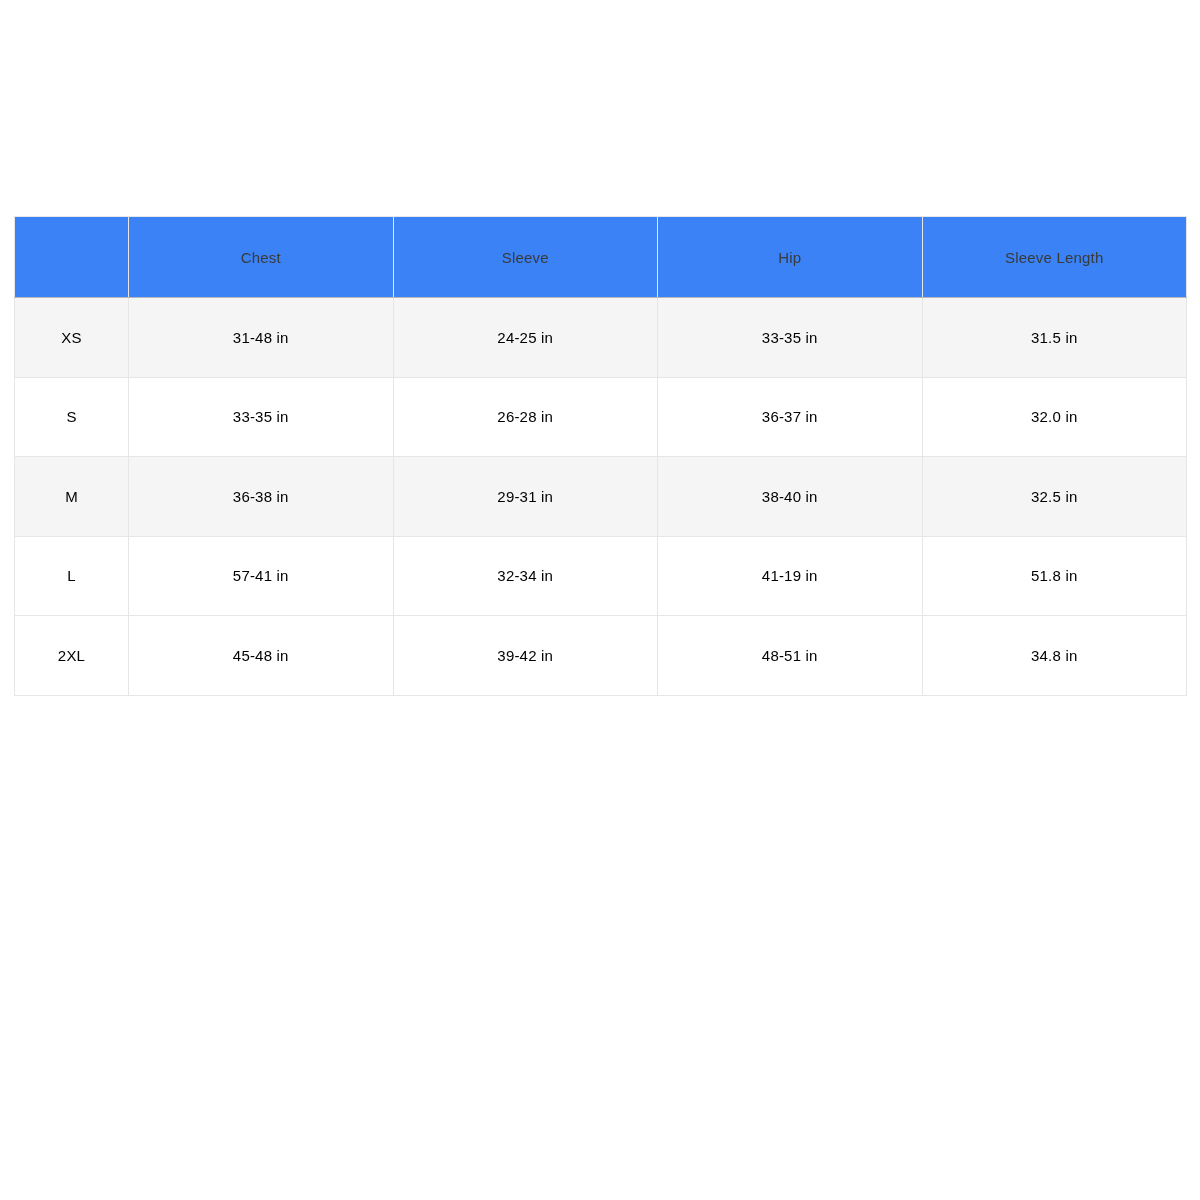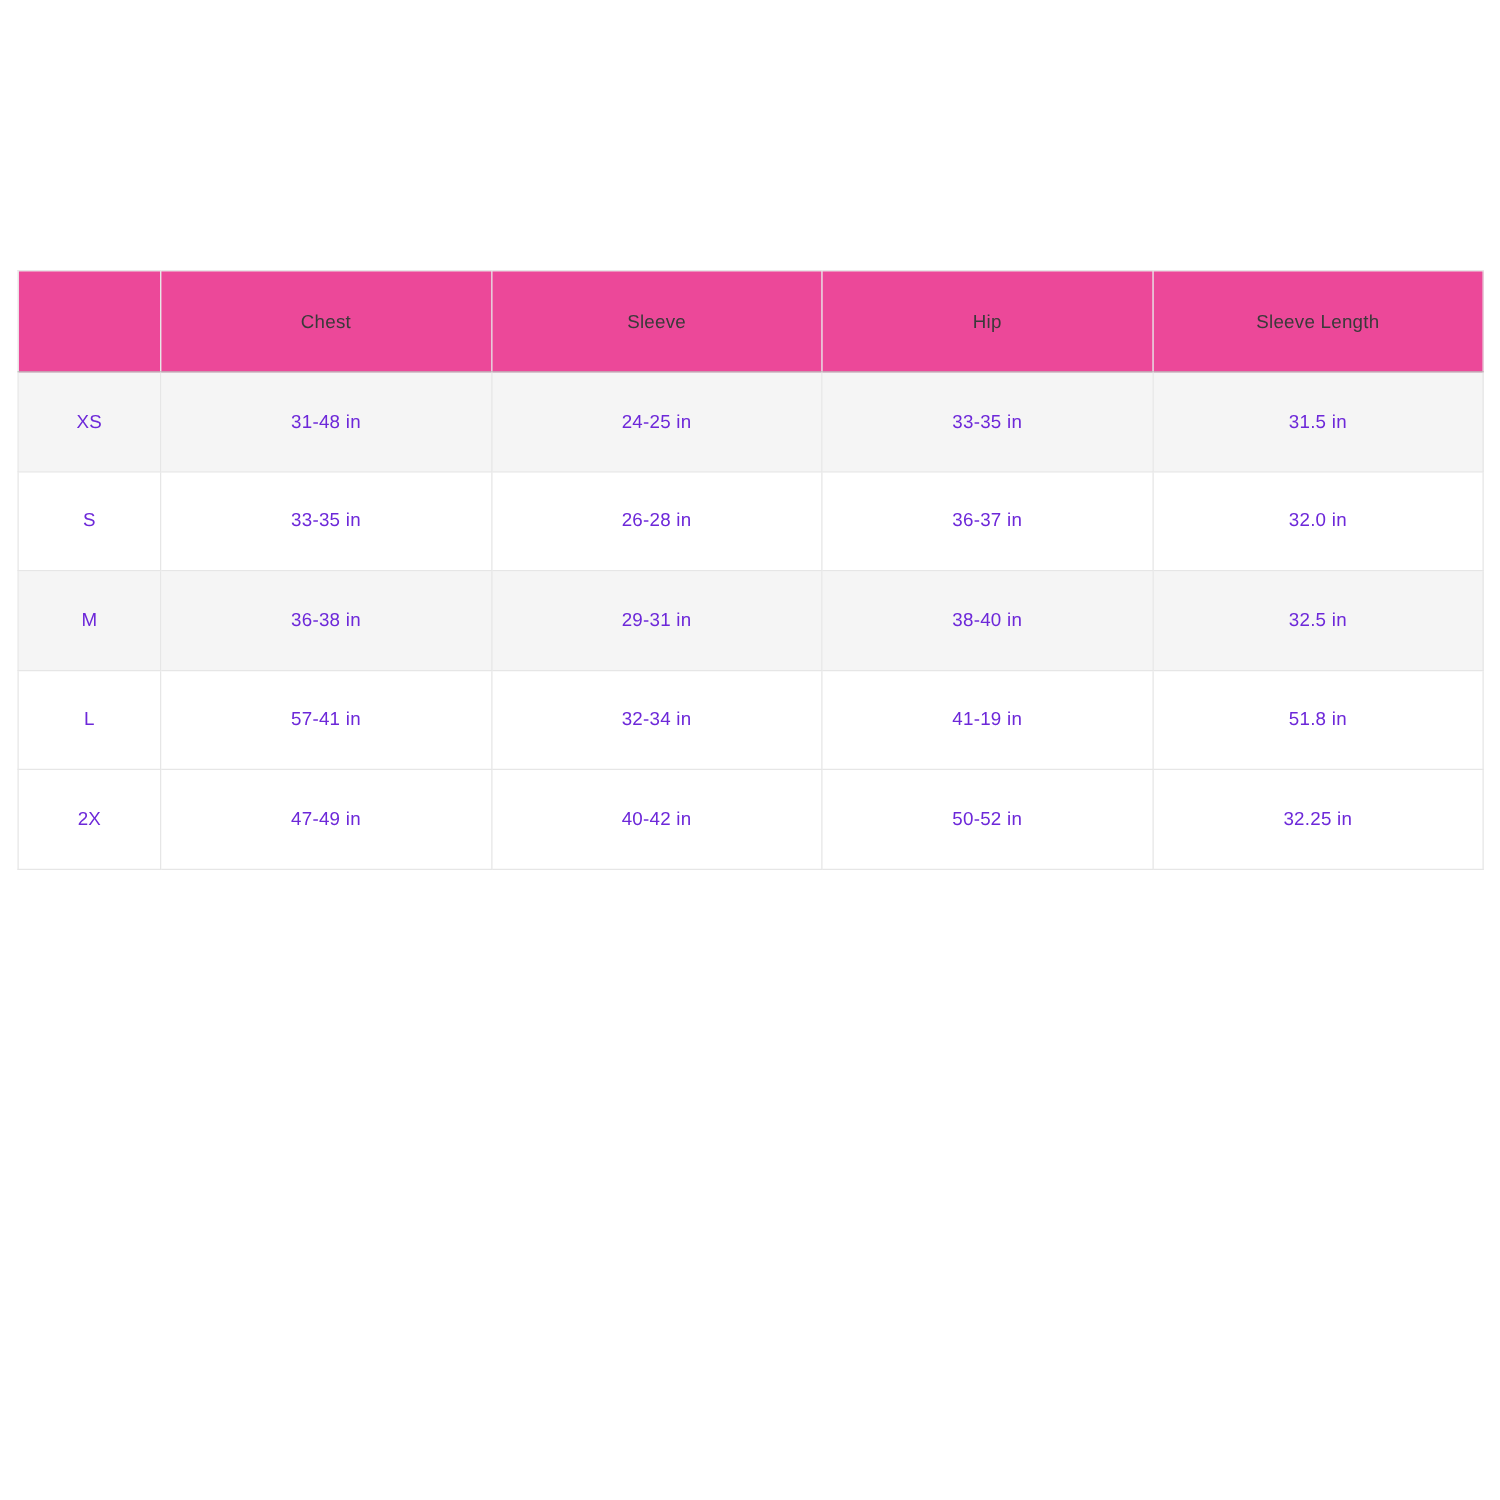--- a/index.html
+++ b/index.html
@@ -29,29 +29,29 @@
   }
   table.size-chart col.c-size  { width: 114px; }
   table.size-chart col.c-data  { width: 264.5px; }
 
   table.size-chart th,
   table.size-chart td {
     border: 1px solid #e6e6e6;
     text-align: center;
     vertical-align: middle;
     font-weight: normal;
-    color: #6d28d9;
+    color: #000000;
     font-size: 15px;
     letter-spacing: 0.2px;
   }
   table.size-chart thead th {
     height: 78px;
     color: #3a3a3a;
     font-size: 15px;
-    background: #ec4899;
+    background: #3b82f6;
     border-bottom: 1px solid #b9b9b9;
   }
   table.size-chart thead th.corner {
     border-bottom: 1px solid #b9b9b9;
   }
   table.size-chart tbody td {
     height: 76.5px;
   }
   tbody tr.odd td { background: #f5f5f5; }
   tbody tr.even td { background: #ffffff; }
@@ -102,22 +102,22 @@
           <td>32.5 in</td>
         </tr>
         <tr class="even">
           <td class="size-cell">L</td>
           <td>57-41 in</td>
           <td>32-34 in</td>
           <td>41-19 in</td>
           <td>51.8 in</td>
         </tr>
         <tr class="even">
-          <td class="size-cell">2X</td>
-          <td>47-49 in</td>
-          <td>40-42 in</td>
-          <td>50-52 in</td>
-          <td>32.25 in</td>
+          <td class="size-cell">2XL</td>
+          <td>45-48 in</td>
+          <td>39-42 in</td>
+          <td>48-51 in</td>
+          <td>34.8 in</td>
         </tr>
       </tbody>
     </table>
   </div>
 </div>
 
 </body></html>

